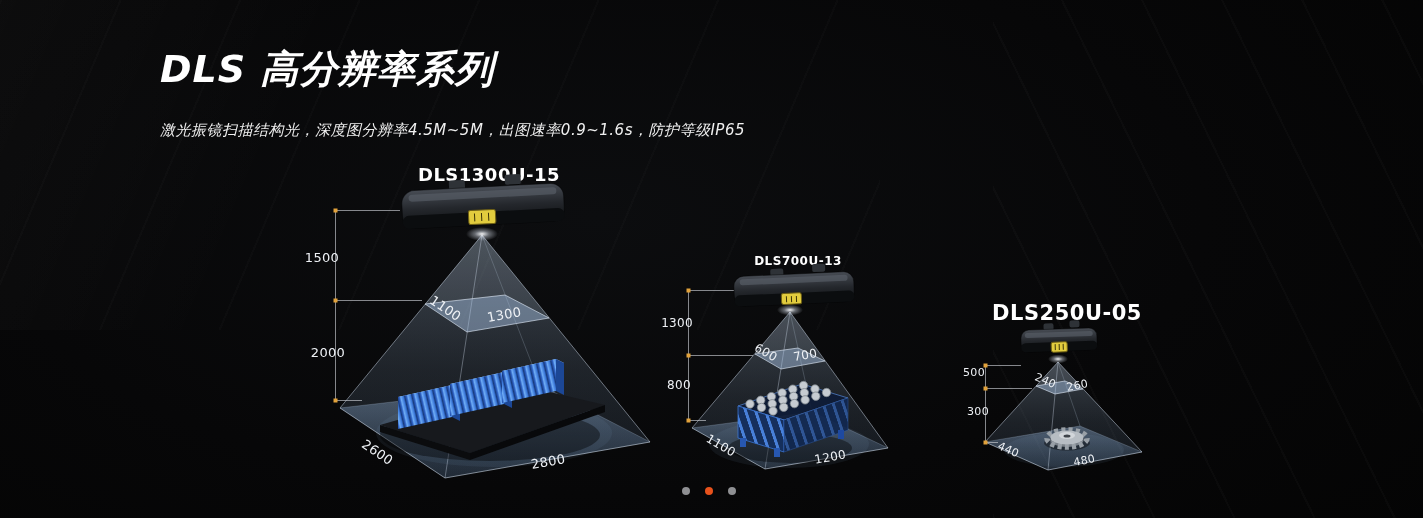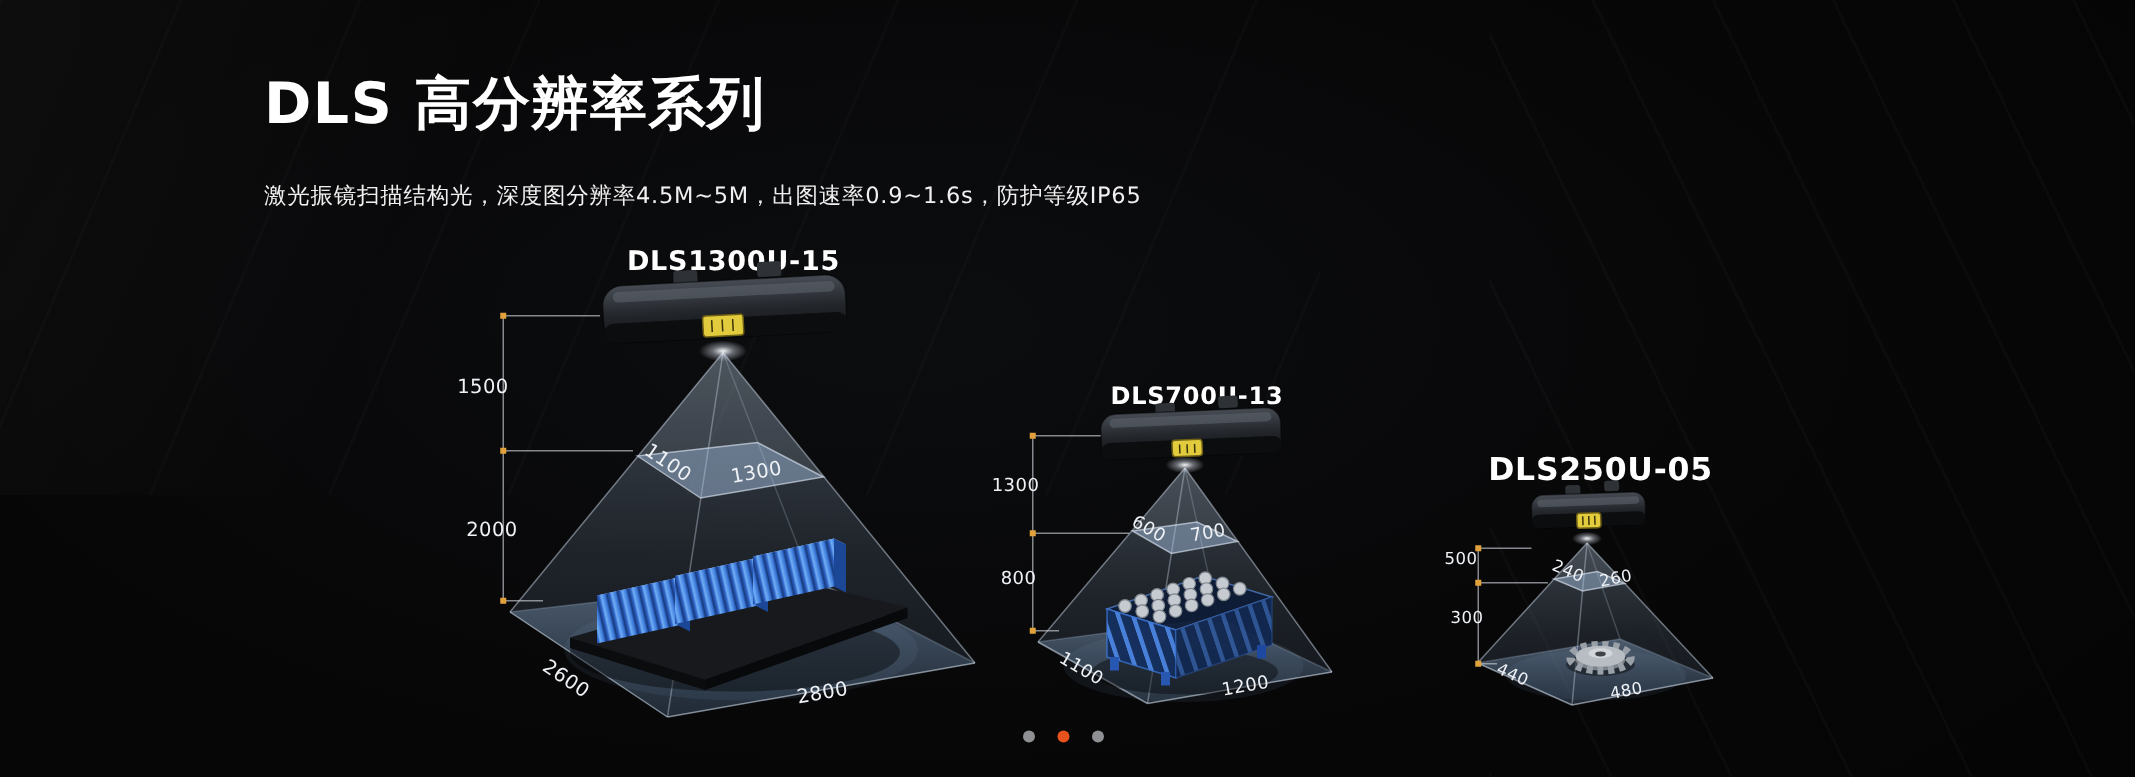--- a/index.html
+++ b/index.html
@@ -11,28 +11,28 @@
   }
   .bg-left, .bg-right { position:absolute; pointer-events:none; }
   .bg-left { left:0; top:0; width:880px; height:330px;
     background:
       linear-gradient(113deg, rgba(255,255,255,0.028) 0%, rgba(255,255,255,0) 34%),
       repeating-linear-gradient(113deg, rgba(255,255,255,0.014) 0 2px, rgba(0,0,0,0) 2px 110px);
   }
   .bg-right { right:0; top:0; width:430px; height:518px;
     background: repeating-linear-gradient(64deg, rgba(255,255,255,0.02) 0 2px, rgba(0,0,0,0) 2px 72px);
   }
-  .header { position:absolute; left:176px; top:44px; }
+  .header { position:absolute; left:160px; top:44px;font-style:italic; }
   .page-title { margin:0; font-size:38px; font-weight:700; letter-spacing:1px; color:#ffffff; }
   .page-subtitle { margin:26px 0 16px 0; font-size:15px; letter-spacing:0.5px; color:#f0f0f0; }
 
   .product-label { position:absolute; transform:translateX(-50%); font-weight:700; color:#ffffff;
     letter-spacing:0.5px; white-space:nowrap; }
   .p1-label { left:489px; top:164px; font-size:18px; }
-  .p2-label { left:798px; top:254px; font-size:16px;text-align:center; }
+  .p2-label { left:798px; top:254px; font-size:12px;text-align:center; }
   .p3-label { left:1067px; top:301px; font-size:21px; }
 
   .psvg { position:absolute; }
   .p1-svg { left:300px; top:155px; }
   .p2-svg { left:650px; top:248px; }
   .p3-svg { left:940px; top:292px; }
   svg text { fill:#eef1f5; letter-spacing:0.3px; }
   .p1-svg text { font-size:13px; }
   .p2-svg text { font-size:12px; }
   .p3-svg text { font-size:11px; }

